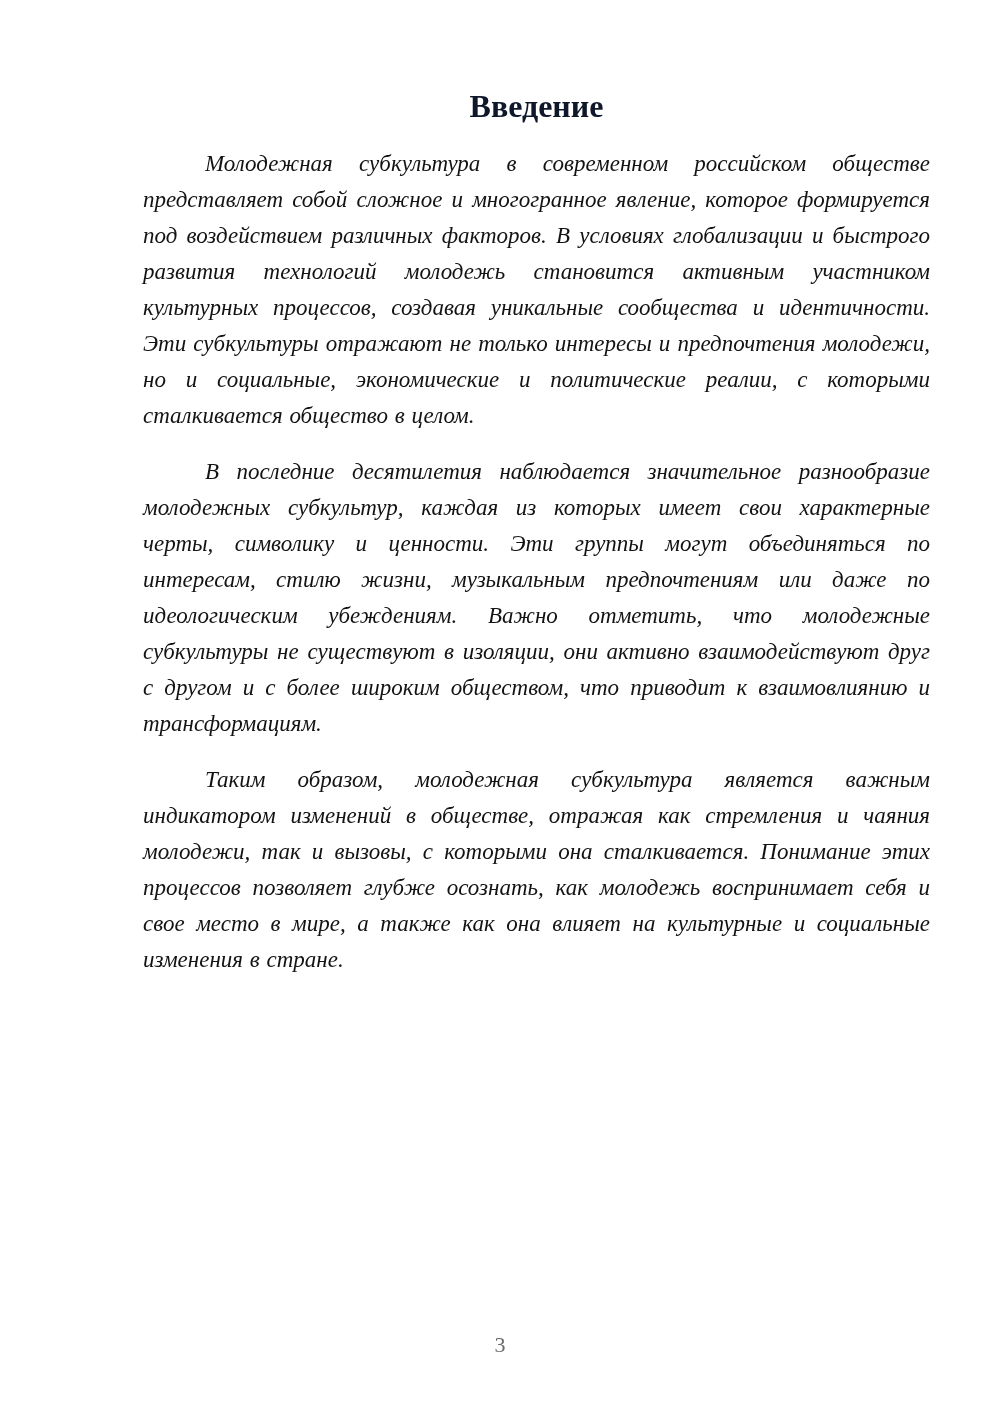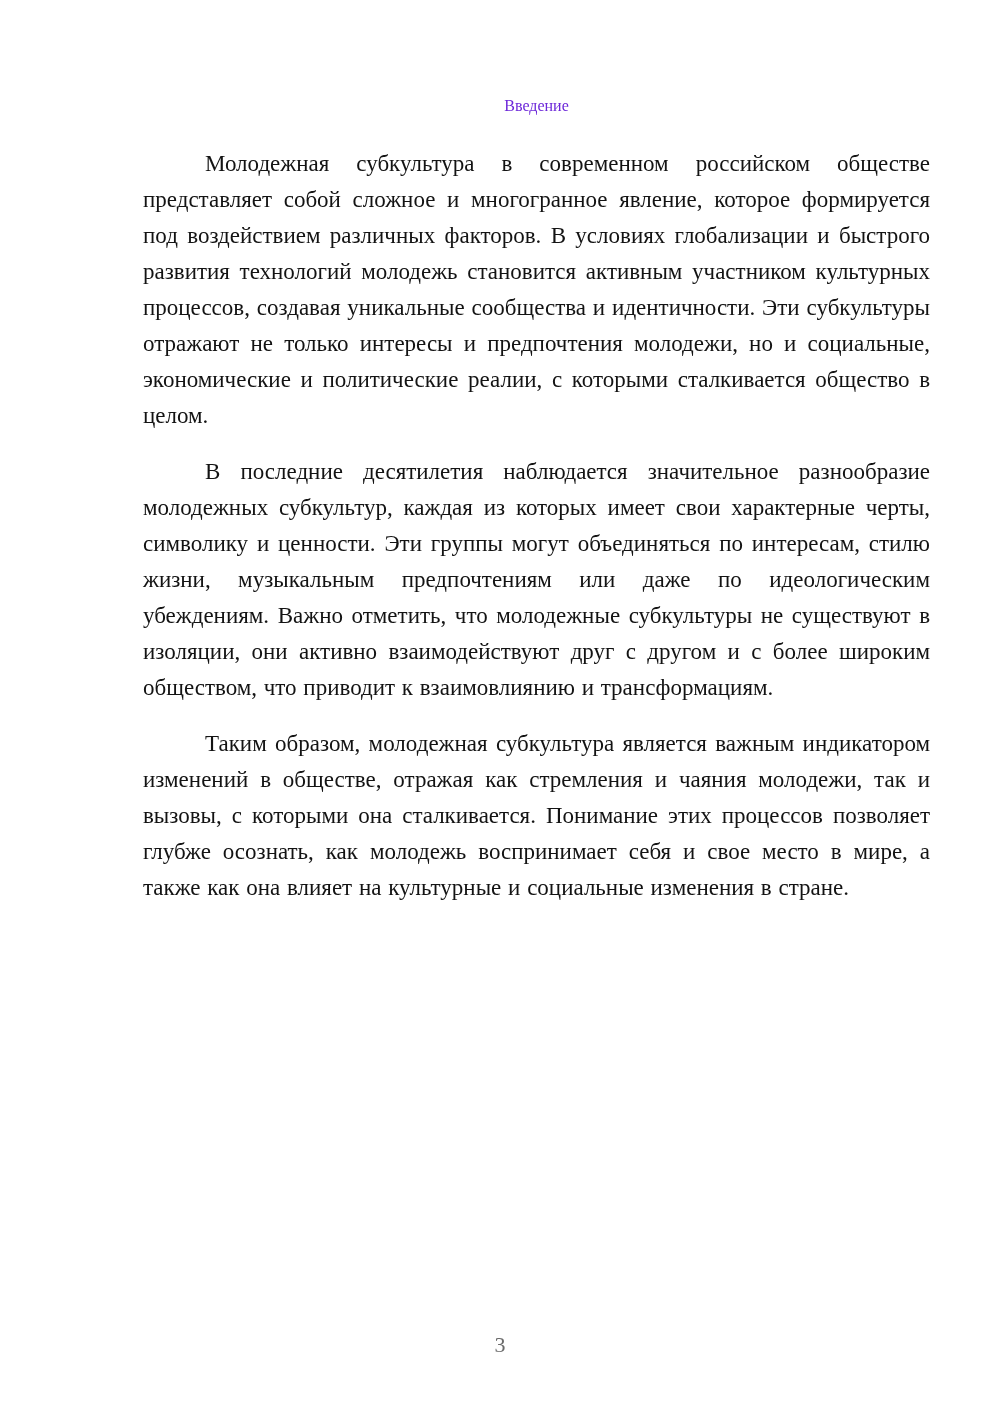--- a/index.html
+++ b/index.html
@@ -22,35 +22,36 @@
     height: 1414px;
     background: #ffffff;
   }
   .content {
     position: absolute;
     top: 88px;
     left: 143px;
     width: 787px;
   }
   .doc-title {
-    font-size: 16px;
-    font-weight: normal;
-    color: #6d28d9;
+    font-size: 32px;
+    font-weight: bold;
+    color: #0f172a;
     text-align: center;
     line-height: 36px;
     margin: 0 0 22px 0;
   }
   .body-paragraph {
     font-size: 23px;
     color: #131313;
     line-height: 36px;
     text-align: justify;
     text-indent: 62px;
     margin: 0 0 20px 0;
     word-spacing: 1px;
+    font-style: italic;
   }
   .page-number {
     position: absolute;
     bottom: 56px;
     left: 0;
     width: 100%;
     text-align: center;
     font-size: 22px;
     color: #6b6b6b;
     font-family: "Liberation Serif", "DejaVu Serif", serif;

